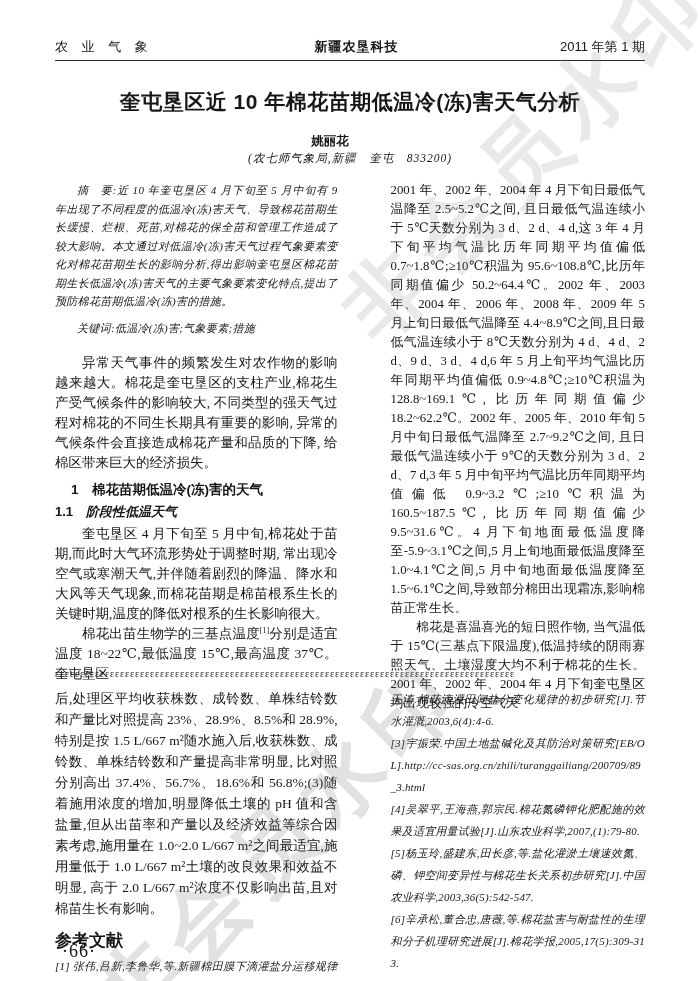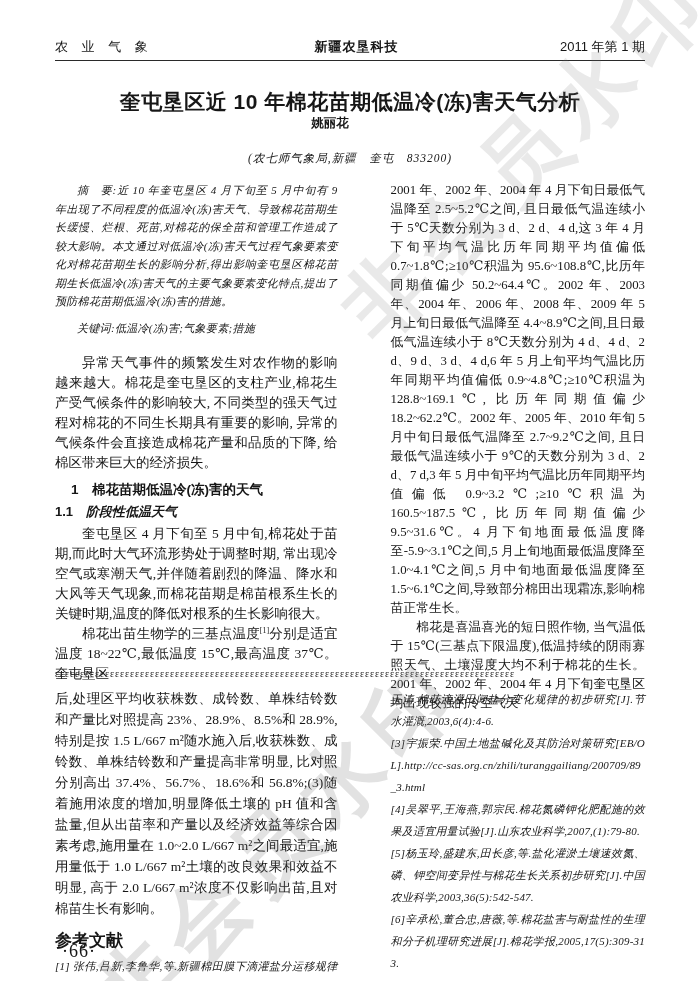--- a/index.html
+++ b/index.html
@@ -31,21 +31,21 @@
     position:absolute; left:55px; width:590px; top:60px;
     border:none; border-top:1.6px solid #2a2a2a; margin:0;
   }
   
   .title {
     position:absolute; left:0; width:700px; top:88px; text-align:center;
     font-family:"Liberation Sans","DejaVu Sans",sans-serif;
     font-size:21px; font-weight:bold; letter-spacing:0.5px;
   }
   .author {
-    position:absolute; left:0; width:660px; top:115px; text-align:center;
+    position:absolute; left:0; width:660px; top:133px; text-align:center;
     font-family:"Liberation Sans","DejaVu Sans",sans-serif;
     font-size:12.5px; font-weight:bold;
   }
   .affiliation {
     position:absolute; left:0; width:700px; top:151px; text-align:center;
     font-size:11.5px; font-style:italic; letter-spacing:1px;
   }
   
   .cols-top {
     position:absolute; left:55px; top:181px; width:590px; height:487px;

